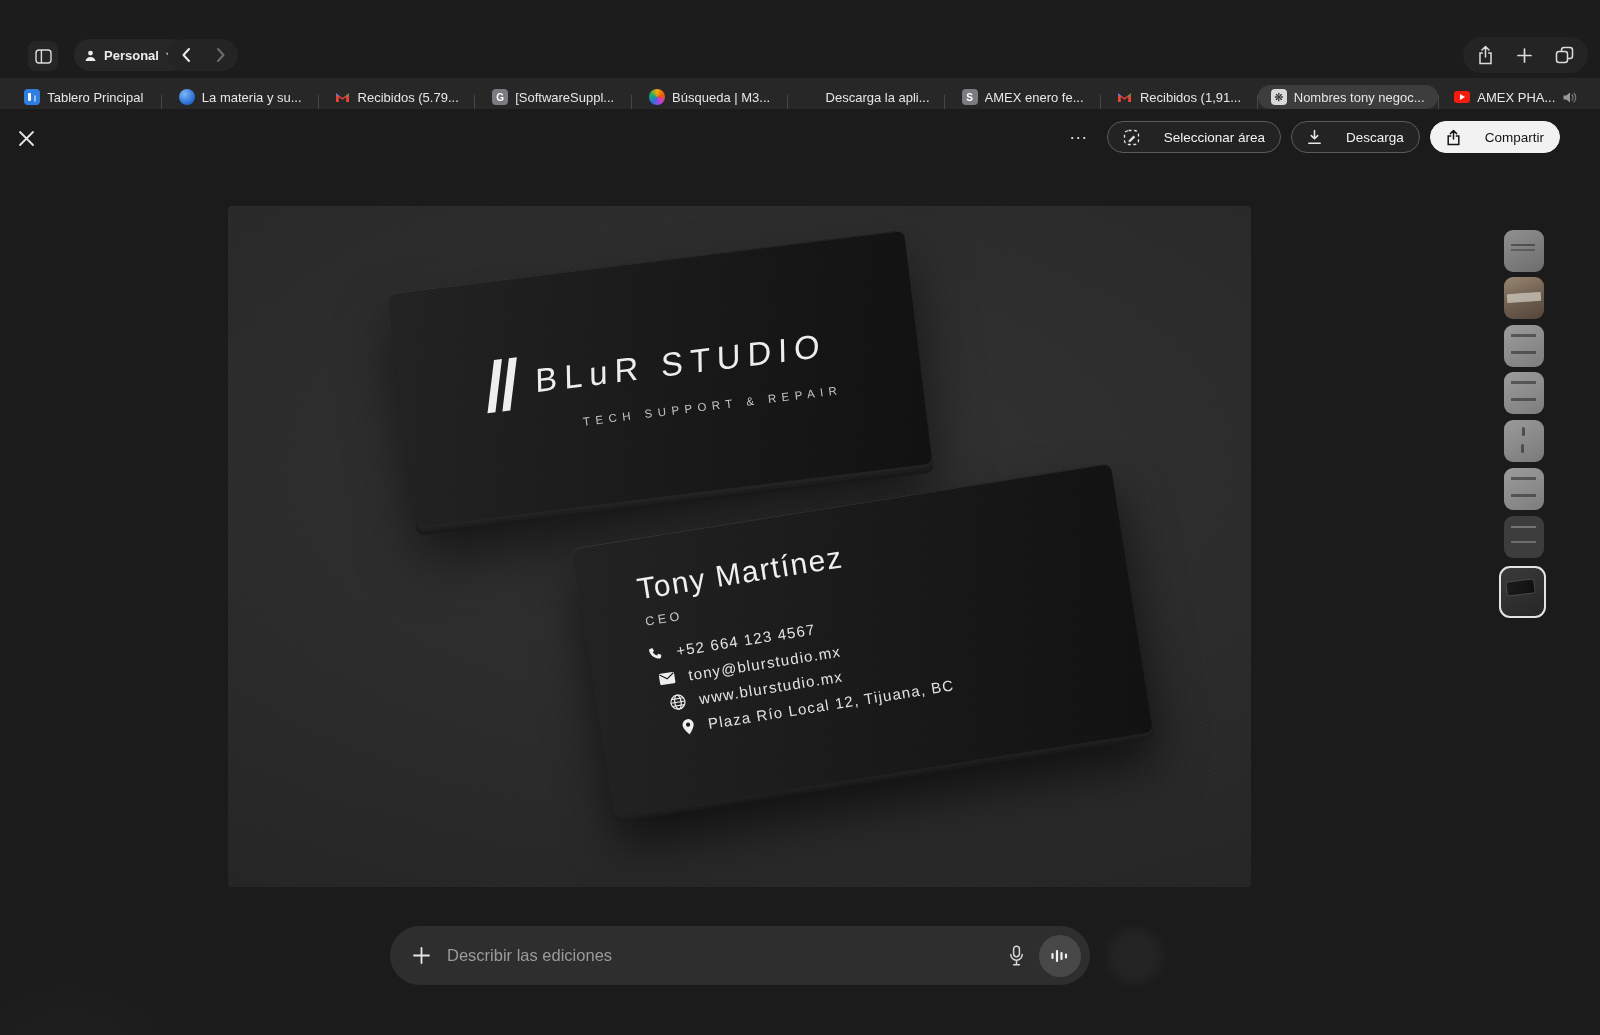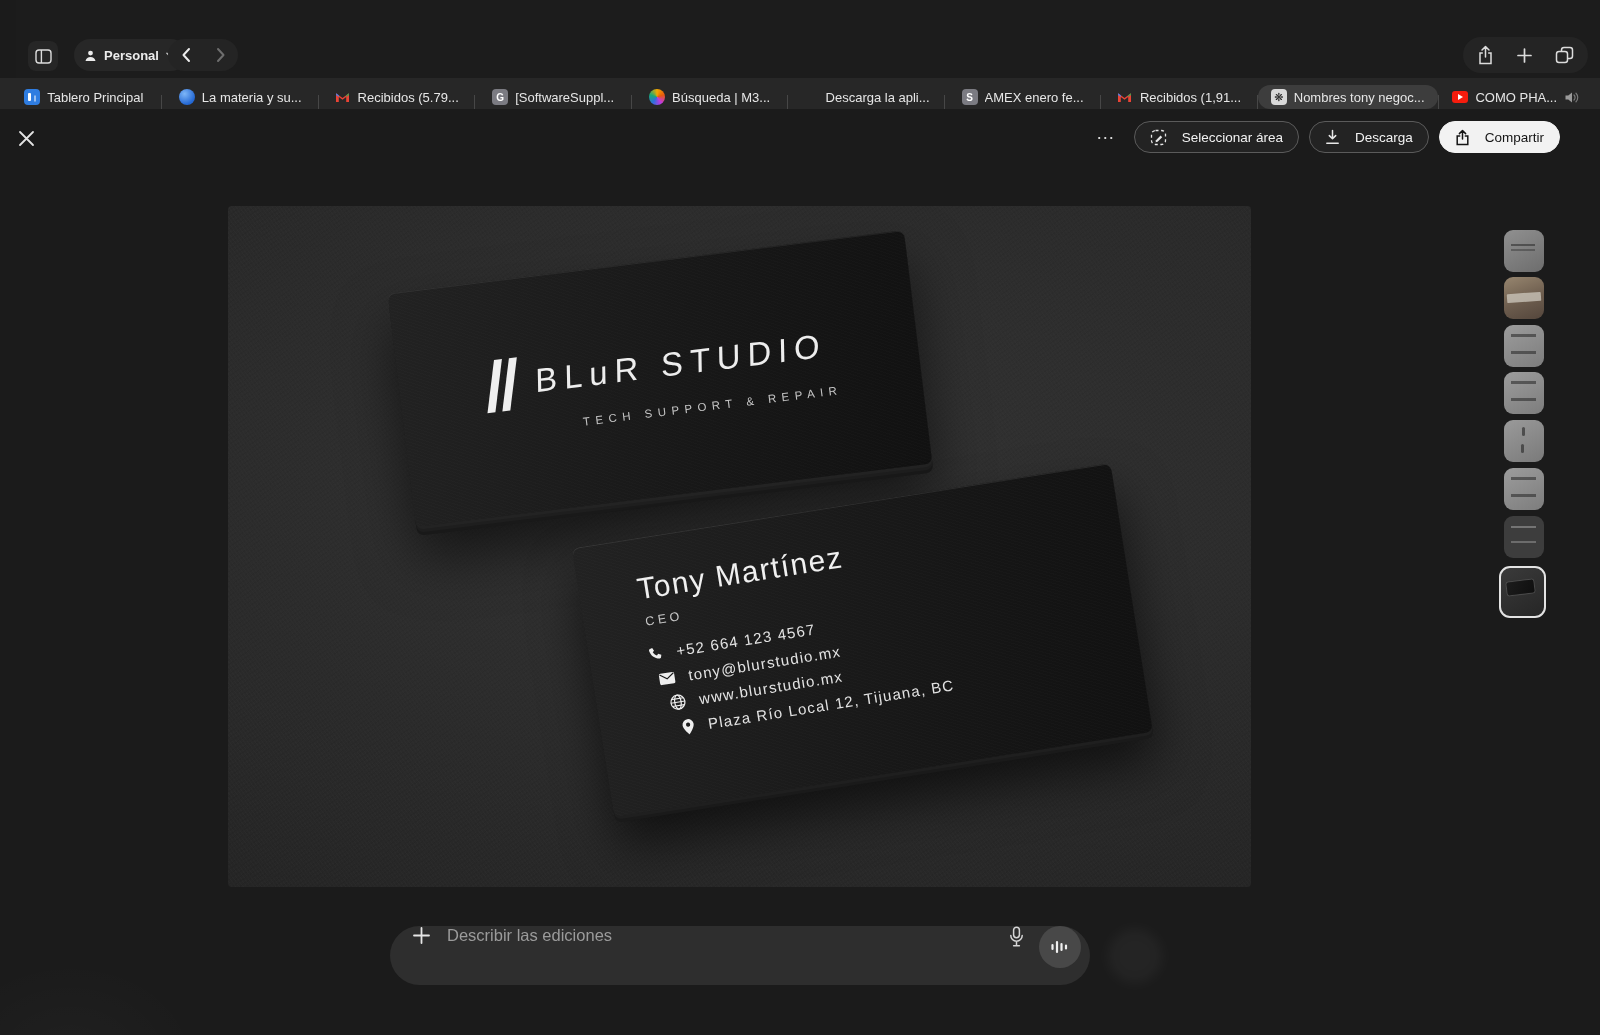--- a/index.html
+++ b/index.html
@@ -44,21 +44,21 @@
   .ic-ms i { display:block; }
   .ic-chatgpt { background:#d9d9d9; border-radius:4px; color:#1d1d1d; font-size:11px; line-height:1;
     display:flex; align-items:center; justify-content:center; }
   .ic-yt { width:16px; height:12px; background:#f61c0d; border-radius:3px; display:flex; align-items:center; justify-content:center; }
   .ic-yt::before { content:""; border-left:5px solid #fff; border-top:3px solid transparent; border-bottom:3px solid transparent; }
 
   
   .close-x { position:absolute; left:16px; top:128px; width:20px; height:20px; }
   .viewer-actions { position:absolute; right:40px; top:121px; display:flex; align-items:center; gap:10px; }
   .more-btn { color:#d8d8d8; font-size:19px; letter-spacing:1px; padding:0 8px 8px 0; cursor:pointer; }
-  .v-btn { height:32px; border-radius:17px; padding:5px 15px; display:flex; align-items:center; gap:15px;
+  .v-btn { height:32px; border-radius:17px; padding:5px 15px; display:flex; align-items:center; gap:24px;
     background:rgba(42,42,42,.55); border:1px solid #5b5b5b; color:#f2f2f2; font-size:13.5px; cursor:pointer; }
   .v-btn.primary { background:#f2f2f2; border-color:#f2f2f2; color:#141414; font-weight:500; }
 
   
   .photo { position:absolute; left:228px; top:206px; width:1023px; height:681px; border-radius:4px; overflow:hidden;
     background:radial-gradient(120% 95% at 52% 38%, #333333 0%, #2b2b2b 48%, #212121 100%); }
   .photo::before { content:""; position:absolute; inset:0; pointer-events:none;
     background-image:repeating-linear-gradient(55deg, rgba(255,255,255,.012) 0 1px, transparent 1px 3px),
       repeating-linear-gradient(-35deg, rgba(0,0,0,.05) 0 1px, transparent 1px 4px); }
   .card { position:absolute; border-radius:7px;
@@ -94,21 +94,21 @@
   .v-icons i { left:18px; top:7px; width:3px; height:9px; background:rgba(50,50,50,.7); box-shadow:-1px 17px 0 rgba(50,50,50,.7); border-radius:2px; }
   .v-darkrows { background:#3d3d3d; }
   .v-darkrows i { left:7px; top:10px; width:25px; height:2px; background:rgba(220,220,220,.35); box-shadow:0 15px 0 rgba(220,220,220,.3); }
   .v-mockup { background:linear-gradient(150deg,#3a3a3a,#262626); }
   .v-mockup i { left:6px; top:13px; width:27px; height:13px; background:linear-gradient(120deg,#1c1c1c,#0f0f0f); transform:rotate(-7deg);
     border-radius:2px; box-shadow:0 0 0 1px rgba(255,255,255,.12); }
   .thumb.active { left:1499px; width:47px; height:52px; border:2px solid #e3e3e3; border-radius:11px; }
 
   
   .composer { position:absolute; left:390px; top:926px; width:700px; height:59px; border-radius:30px; background:#2e2e2e;
-    display:flex; align-items:flex-start; }
+    display:flex; align-items:center; }
   .composer-plus { margin-left:22px; }
   .composer-input { flex:1; background:transparent; border:none; outline:none; color:#e8e8e8;
     font-size:16.5px; margin-left:16px; font-family:"Liberation Sans","DejaVu Sans",sans-serif; }
   .composer-input::placeholder { color:#9b9b9b; }
   .mic-btn { margin-right:14px; }
   .voice-btn { width:42px; height:42px; margin-right:9px; border-radius:50%; background:#484848;
     display:flex; align-items:center; justify-content:center; }
   .ghost-circle { position:absolute; left:1108px; top:929px; width:54px; height:54px; border-radius:50%;
     background:rgba(255,255,255,.045); filter:blur(7px); }
   .corner-glow { position:absolute; left:-60px; top:960px; width:260px; height:200px; border-radius:50%;
@@ -223,21 +223,21 @@
     <i class="tdiv"></i>
     <div class="tab active">
       <span class="fav ic-chatgpt">❋</span>
       <span class="tab-label">Nombres tony negoc...</span>
     </div>
     <i class="tdiv"></i>
     <div class="tab">
       <span class="fav">
           <span class="ic-yt"></span>
         </span>
-      <span class="tab-label">COMO PHA...</span>
+      <span class="tab-label">AMEX PHA...</span>
       <svg width="16" height="13" viewBox="0 0 18 15">
         <path d="M1.5 5.2v4.6h3.2L9 13.4V1.6L4.7 5.2z" fill="#9a9a9a"></path>
         <path d="M11.3 4.6a4 4 0 0 1 0 5.8M13.6 2.6a7 7 0 0 1 0 9.8" fill="none" stroke="#7a7a7a" stroke-width="1.4" stroke-linecap="round"></path>
       </svg>
     </div>
   </div>
 
   <div class="close-x icon-btn">
     <svg width="17" height="17" viewBox="0 0 17 17">
       <path d="M2 2l13 13M15 2L2 15" stroke="#e3e3e3" stroke-width="1.8" stroke-linecap="round"></path>

